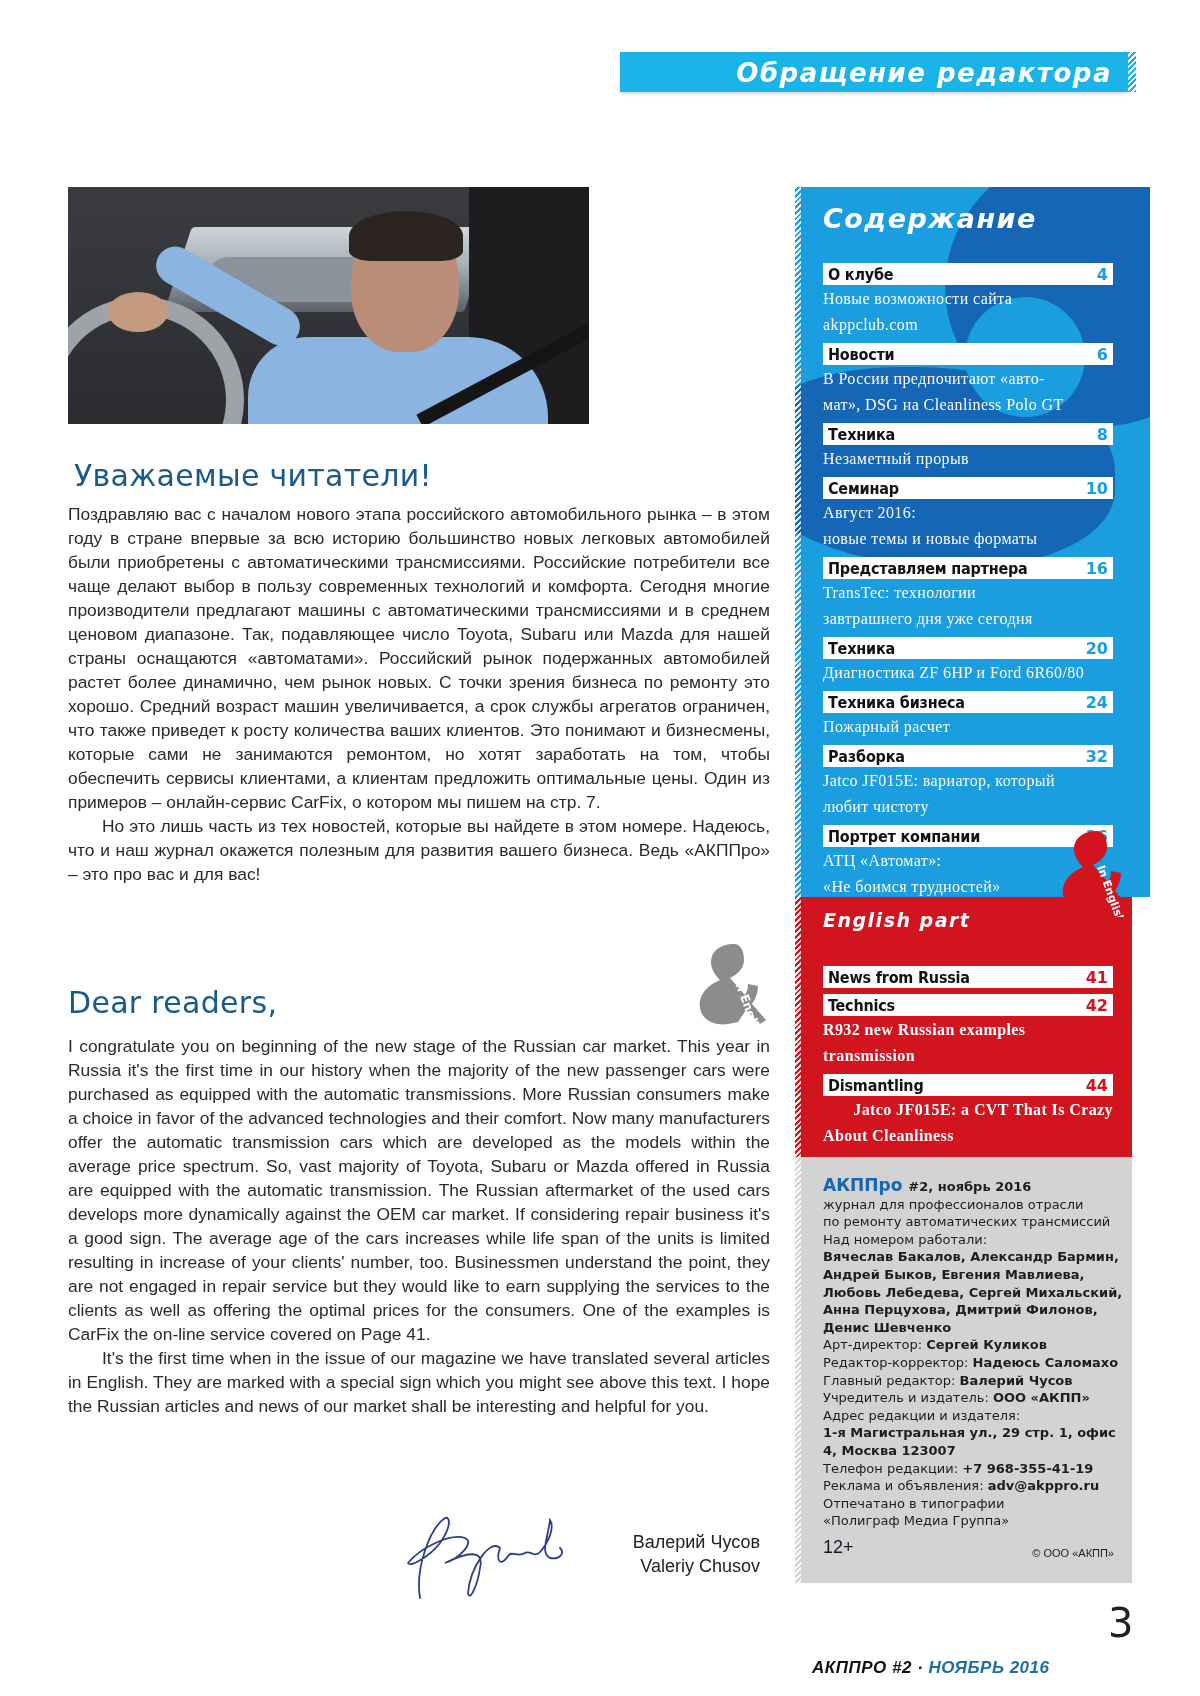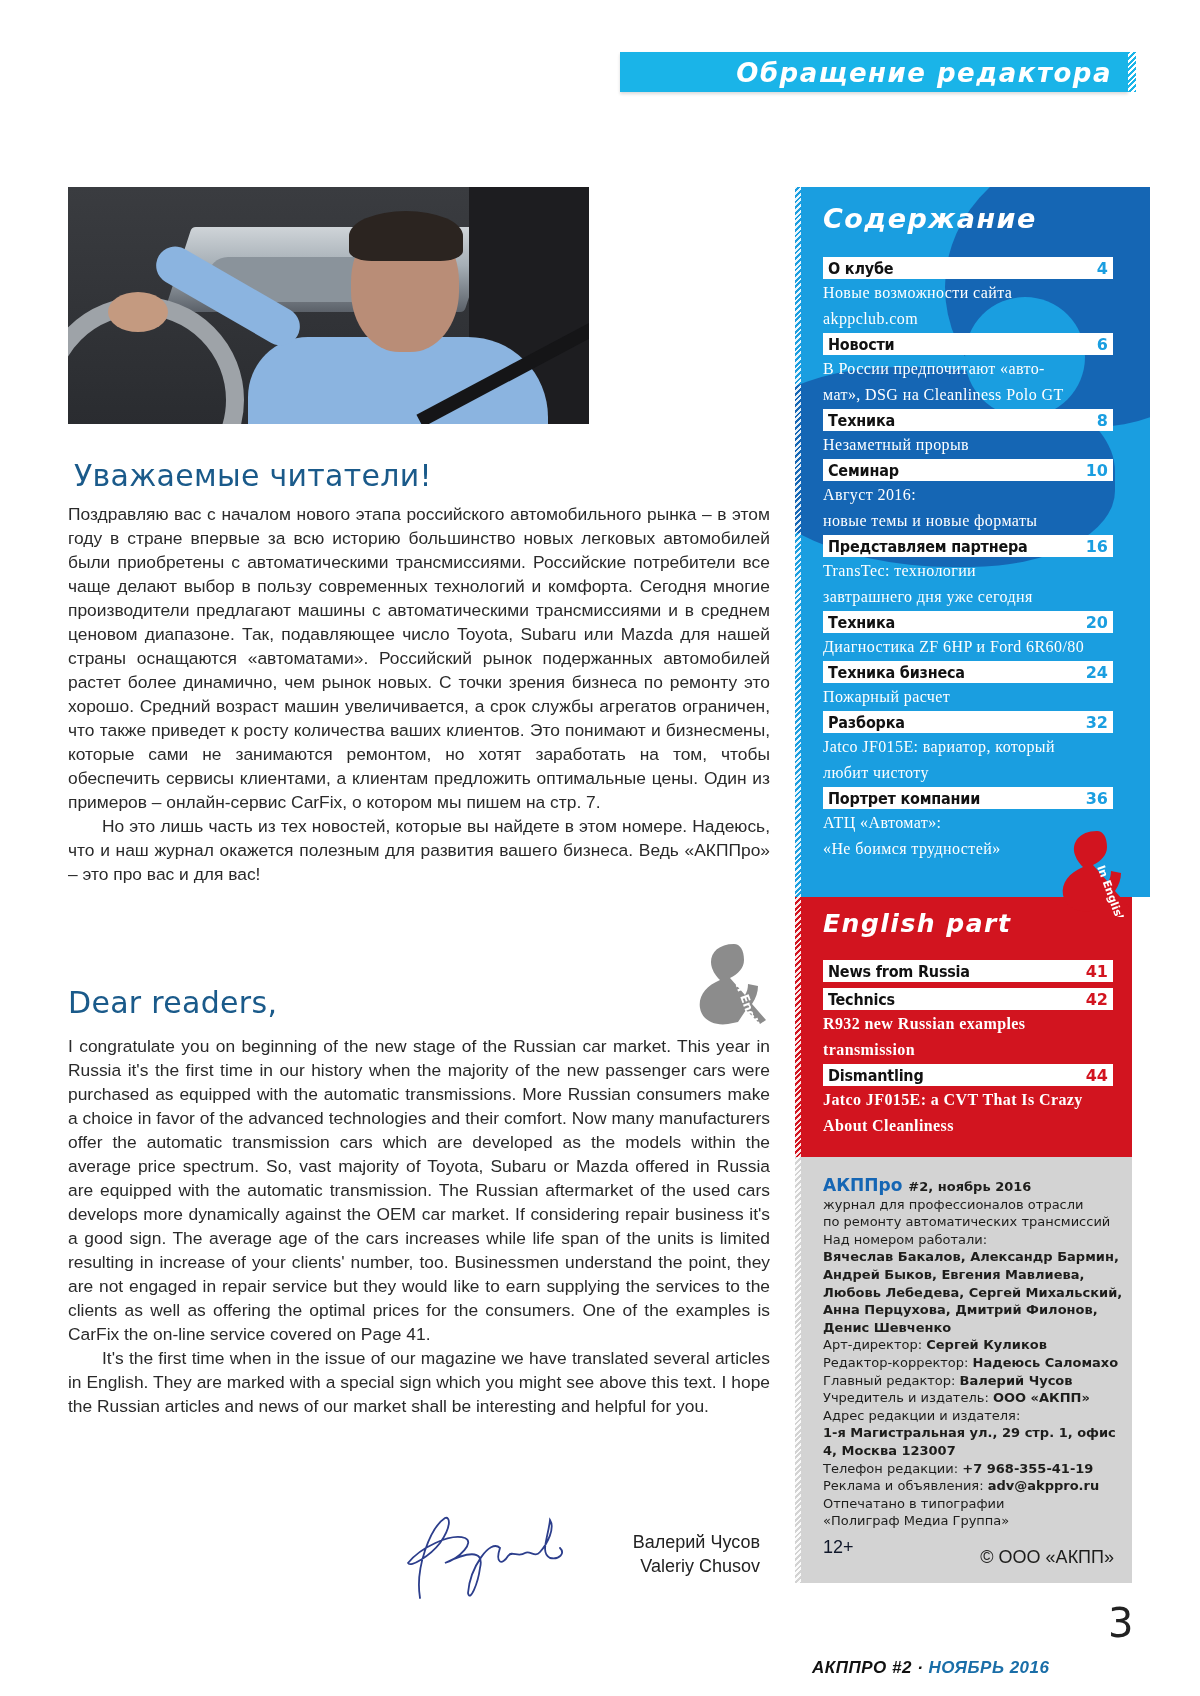--- a/index.html
+++ b/index.html
@@ -103,46 +103,46 @@
   .blob1 { left:150px; top:-40px; width:300px; height:280px; background:#1566b4; border-radius:50%; }
   .blob2 { left:-60px; top:180px; width:380px; height:200px; background:#1566b4; border-radius:45% 55% 40% 60%; }
   .blob3 { left:170px; top:110px; width:120px; height:120px; background:#1a9ee0; border-radius:50%; }
   .toc-title {
     left:28px; top:16px; color:#fff; font-size:27px; font-style:italic; font-weight:bold;
     font-family:"DejaVu Sans", sans-serif; letter-spacing:1.5px; z-index:3;
   }
   .toc-list { left:28px; top:70px; width:290px; z-index:3; }
   .toc-row {
     background:#fff; height:22px; display:flex; justify-content:space-between; align-items:center;
-    padding:0 5px; margin-top:0; margin-bottom:2px;
+    padding:0 5px; margin-top:6px; margin-bottom:2px;
   }
   .toc-label { font-weight:bold; font-size:16px; color:#111; font-family:"DejaVu Sans Condensed","DejaVu Sans",sans-serif; letter-spacing:-0.2px; }
   .toc-page { font-weight:bold; font-size:16px; color:#1a9ee0; font-family:"DejaVu Sans",sans-serif; }
   .toc-desc { color:#fff; font-size:16px; line-height:24px; margin:0 0 2px 0; letter-spacing:0.4px; font-family:Liberation Serif, serif; }
 
   .toc-red {
     left:0; top:710px; width:337px; height:260px; background:#d2141f;
   }
   .red-amp {
     left:258px; top:-70px; width:80px; height:90px; z-index:4;
   }
   .en-title {
-    left:28px; top:12px; color:#fff; font-size:25px; font-style:italic; font-weight:bold;
+    left:28px; top:12px; color:#fff; font-size:19px; font-style:italic; font-weight:bold;
     font-family:"DejaVu Sans", sans-serif; letter-spacing:1.5px;
   }
   .en-list { left:28px; top:63px; width:290px; }
   .en-list .toc-page { color:#d2141f; }
   .en-list .toc-desc { color:#fff; }
 
   .imprint { left:28px; top:990px; width:300px; font-size:13px; line-height:17.6px; color:#1d1d1b; font-family:"DejaVu Sans",sans-serif; }
   .imprint .brand { color:#1566b4; font-weight:bold; font-size:17px; }
   .imprint b { font-weight:bold; }
   .imprint .issue { font-weight:bold; font-size:13px; margin-left:6px; }
   .imprint-age { left:28px; top:1350px; font-size:18px; color:#0f172a; }
-  .imprint-copy { right:18px; top:1360px; font-size:18px; color:#1d1d1b; }
+  .imprint-copy { right:18px; top:1360px; font-size:11px; color:#1d1d1b; }
 
   
   .footer { left:812px; top:1658px; font-size:17px; font-weight:bold; font-style:italic; font-family:Liberation Sans, sans-serif; letter-spacing:0.5px; }
   .footer .brand { color:#111; font-weight:900; }
   .footer .sep { color:#111; }
   .footer .date { color:#1a6ea8; }
   .pagenum { left:1108px; top:1600px; font-size:40px; color:#222; font-family:"DejaVu Sans", sans-serif; font-weight:normal; }
 </style>
 </head>
 <body>
@@ -297,21 +297,21 @@
             <span class="toc-page">42</span>
           </div>
         <div class="toc-desc" style="font-weight:bold;">R932 new Russian examples</div>
         <div class="toc-desc" style="font-weight:bold;">transmission</div>
       </div>
       <div>
         <div class="toc-row">
             <span class="toc-label">Dismantling</span>
             <span class="toc-page">44</span>
           </div>
-        <div class="toc-desc" style="font-weight:bold;">Jatco JF015E: a CVT That Is Crazy</div>
+        <div class="toc-desc" style="font-weight:bold;text-align:right;">Jatco JF015E: a CVT That Is Crazy</div>
         <div class="toc-desc" style="font-weight:bold;">About Cleanliness</div>
       </div>
     </div>
   </div>
 
   <div class="abs imprint">
     <div><span class="brand">АКППро</span><span class="issue">#2, ноябрь 2016</span></div>
     <div>журнал для профессионалов отрасли</div>
     <div>по ремонту автоматических трансмиссий</div>
     <div>Над номером работали:</div>

